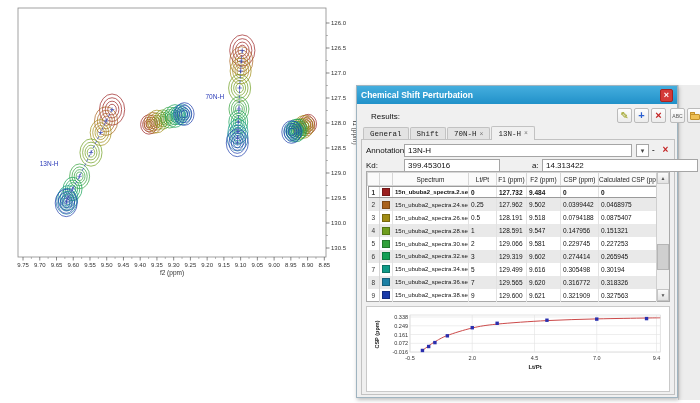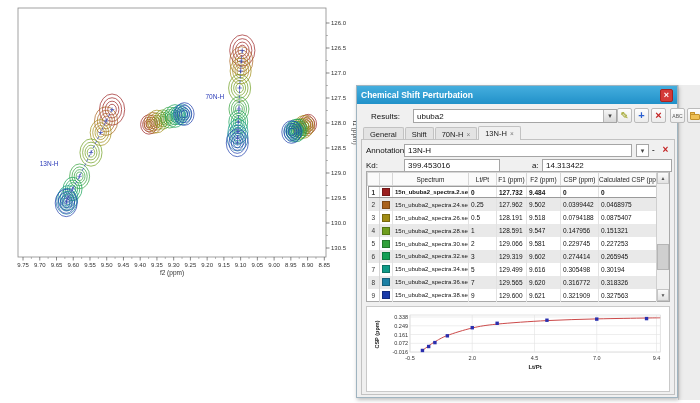--- a/index.html
+++ b/index.html
@@ -34,21 +34,21 @@
   #btn-add    { left:263px; color:#2b5fd0; font-size:11px; font-weight:bold; }
   #btn-del    { left:280px; color:#c42222; font-size:11px; font-weight:bold; }
   #btn-abc    { left:299px; color:#555; font-size:5px; line-height:14px; letter-spacing:0; }
   #btn-open   { left:316px; }
   .folder-body { position:absolute; left:2px; top:5px; width:10px; height:6px; background:#efc055; border:1px solid #c3912c; border-radius:1px; }
   .folder-tab  { position:absolute; left:2px; top:3px; width:5px; height:3px; background:#efc055; border:1px solid #c3912c; border-bottom:none; border-radius:1px 1px 0 0; }
 
   
   #tabbar { position:absolute; left:6px; top:40px; right:6px; height:14px; display:flex; gap:1px; align-items:flex-end; }
   .tab { height:13px; padding:0 6px; font-size:7.5px; color:#222; background:#e3e3e3; border:1px solid #c2c2c2;
-         border-bottom:none; border-radius:2px 2px 0 0; display:flex; align-items:center; gap:3px; cursor:pointer; }
+         border-bottom:none; border-radius:2px 2px 0 0; display:flex; align-items:center; gap:3px; cursor:pointer;font-family:Liberation Mono, monospace; }
   .tab.active { background:#f0f0f0; height:14px; position:relative; z-index:2; }
   .tab .x { font-size:6.5px; color:#777; }
   .tab .x:empty { display:none; }
 
   
   #tabpage { position:absolute; left:4px; top:53px; width:314px; height:256px; background:#f0f0f0;
              border:1px solid #c2c2c2; }
 
   .frow { position:absolute; left:4px; right:4px; height:13px; font-size:8px; }
   .frow .lbl { position:absolute; top:2px; color:#111; }
@@ -57,21 +57,21 @@
   #annot-row { top:4px; }
   #annot-input { left:38px; width:228px; }
   #annot-dd { position:absolute; left:270px; top:0; width:13px; height:13px; background:#fff; border:1px solid #a5a5a5;
               font-size:7px; text-align:center; line-height:12px; color:#444; cursor:pointer; }
   #annot-minus { position:absolute; left:286px; top:1px; font-weight:bold; color:#333; cursor:pointer; }
   #annot-del { position:absolute; left:293px; top:0px; width:13px; height:13px; color:#c42222; font-weight:bold;
                font-size:10px; text-align:center; line-height:12px; cursor:pointer; }
   #kd-row { top:19px; }
   #kd-input { left:38px; width:96px; }
   #a-lbl { left:166px; }
-  #a-input { left:176px; width:130px; }
+  #a-input { left:176px; width:156px; }
 
   
   #table-wrap { position:absolute; left:4px; top:31px; width:304px; height:131px; background:#fff; border:1px solid #a9a9a9; }
   table { border-collapse:collapse; table-layout:fixed; width:289px; }
   th { background:#fafafa; border:1px solid #d6d6d6; font-size:6.5px; font-weight:normal; color:#222; height:13px;
        overflow:hidden; white-space:nowrap; text-align:center; }
   td { border-right:1px solid #e2e2e2; font-size:6.5px; color:#111; height:12.9px; overflow:hidden; white-space:nowrap;
        padding:0 2px; }
   tr.zebra td { background:#e9e9e9; }
   tr.current td { font-weight:bold; }
@@ -388,24 +388,20 @@
 
   <div id="dialog">
 
     <div id="titlebar">
       <span class="t">Chemical Shift Perturbation</span>
       <span id="close-btn">×</span>
     </div>
 
     <div id="results-row">
       <span class="lbl">Results:</span>
-      <div id="results-combo">
-        <span class="val">ububa2</span>
-        <span class="arrow">▾</span>
-      </div>
       <span class="tool-btn" id="btn-edit">✎</span>
       <span class="tool-btn" id="btn-add">+</span>
       <span class="tool-btn" id="btn-del">×</span>
       <span class="tool-btn" id="btn-abc">ABC</span>
       <span class="tool-btn" id="btn-open">
         <span class="folder-tab"></span>
         <span class="folder-body"></span>
       </span>
     </div>
 

